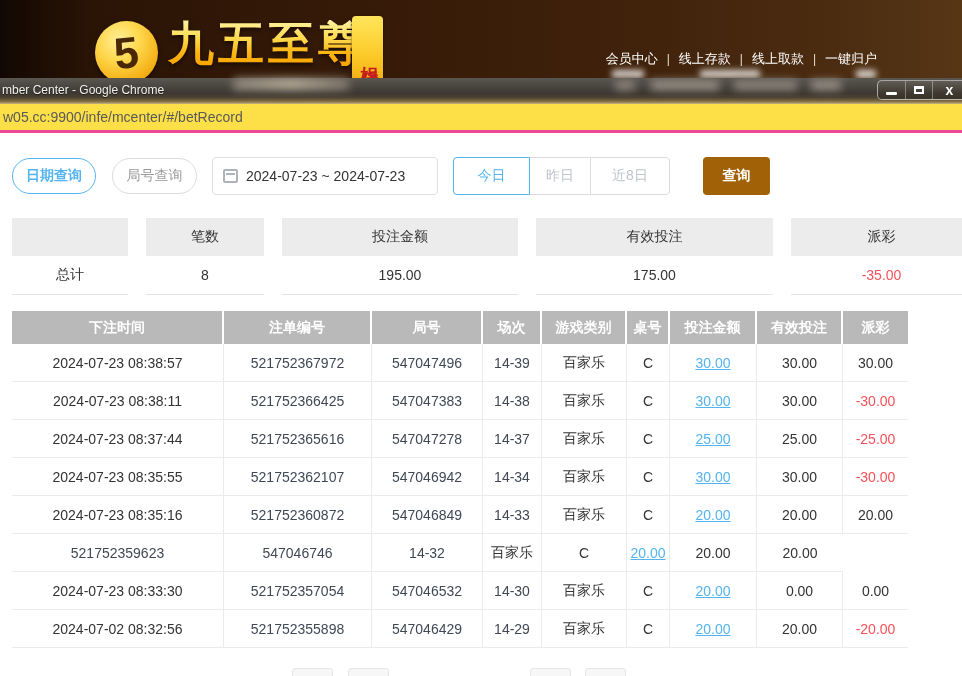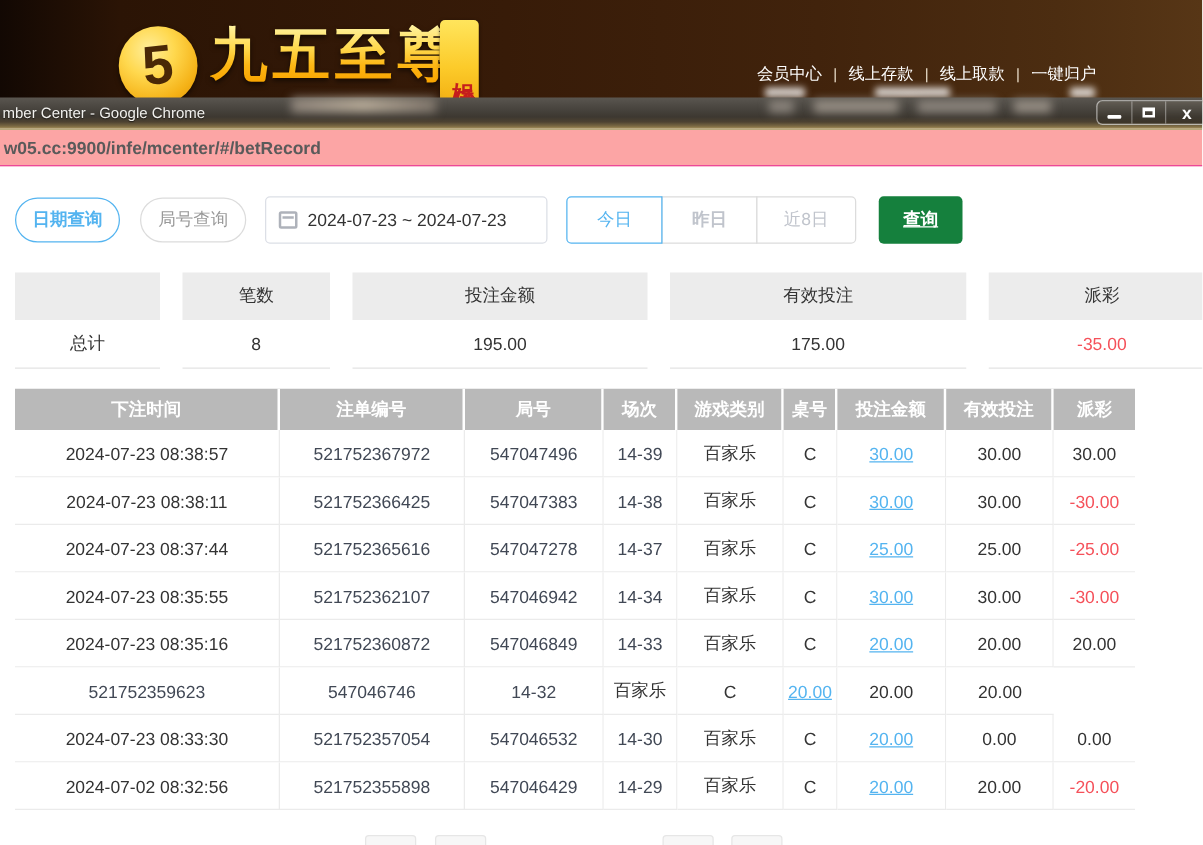--- a/index.html
+++ b/index.html
@@ -41,44 +41,44 @@
   .win-btn { width:27px; height:100%; display:flex; align-items:center; justify-content:center;
     border-left:1px solid rgba(255,255,255,.35); cursor:pointer; }
   .win-btn:first-child { border-left:none; }
   .win-btn.close { width:34px; }
   .glyph-min { width:11px; height:3px; background:#fff; margin-top:7px; border-radius:1px; }
   .glyph-max { width:10px; height:8px; border:2px solid #fff; border-top-width:3px; }
   .glyph-close { color:#fff; font-size:14px; font-weight:bold; line-height:1; }
 
   
   .urlbar { position:absolute; left:0; top:104px; width:962px; height:29px; z-index:6;
-    background:#fca5a5; border-bottom:1px solid #ec4899; display:flex; align-items:center;font-weight:bold; }
+    background:#fde047; border-bottom:3px solid #ec4899; display:flex; align-items:center; }
   .url-text { margin-left:3px; font-size:14px; color:#5a5a5a; }
 
   
   .pill { position:absolute; top:158px; height:36px; border-radius:18px; background:#fff;
     font-size:14px; display:flex; align-items:center; justify-content:center; cursor:pointer; }
   .pill.active { border:1px solid #54b4f0; color:#54b4f0; font-weight:bold; }
   .pill.plain  { border:1px solid #dcdcdc; color:#999; }
   .btn-date-query { left:12px; width:84px;font-family:Liberation Mono, monospace; }
   .btn-round-query { left:112px; width:85px; }
   .date-range { position:absolute; left:212px; top:157px; width:226px; height:38px;
     border:1px solid #dcdfe6; border-radius:4px; background:#fff; display:flex; align-items:center;
     padding-left:10px; gap:8px; font-size:14px; color:#333; cursor:pointer; }
   .cal-icon { width:15px; height:14px; border:2px solid #aeb2ba; border-radius:2px; position:relative; }
   .cal-icon:before { content:""; position:absolute; left:1px; right:1px; top:2px; height:2px; background:#aeb2ba; }
   .tab-group { position:absolute; left:453px; top:157px; display:flex; }
   .tab-btn { height:38px; background:#fff; border:1px solid #dcdcdc; margin-left:-1px;
     font-size:14px; color:#c0c4cc; display:flex; align-items:center; justify-content:center; cursor:pointer; }
   .tab-btn.first { margin-left:0; border-radius:4px 0 0 4px; width:77px; border:1px solid #54b4f0; color:#54b4f0; z-index:2; }
-  .tab-btn.mid { width:77px;font-weight:bold; }
+  .tab-btn.mid { width:62px; }
   .tab-btn.last { width:80px; border-radius:0 4px 4px 0; }
   .btn-search { position:absolute; left:703px; top:157px; width:67px; height:38px; border:none;
-    background:#15803d; color:#fff; font-size:14px; font-weight:bold; border-radius:4px;
-    display:flex; align-items:center; justify-content:center; cursor:pointer;text-decoration:underline; }
+    background:#a16207; color:#fff; font-size:14px; font-weight:bold; border-radius:4px;
+    display:flex; align-items:center; justify-content:center; cursor:pointer; }
 
   
   .summary { position:absolute; left:12px; top:218px; width:896px; }
   .sum-grid { display:grid; grid-template-columns:116px 118px 236px 237px 181px; column-gap:18px; }
   .sum-head .cell { height:38px; background:#ececec; color:#333; font-size:14px;
     display:flex; align-items:center; justify-content:center; }
   .sum-body .cell { height:39px; background:#fff; color:#333; font-size:14px;
     border-bottom:1px solid #e4e4e4; display:flex; align-items:center; justify-content:center; }
   .neg { color:#f5515a !important; }
 

